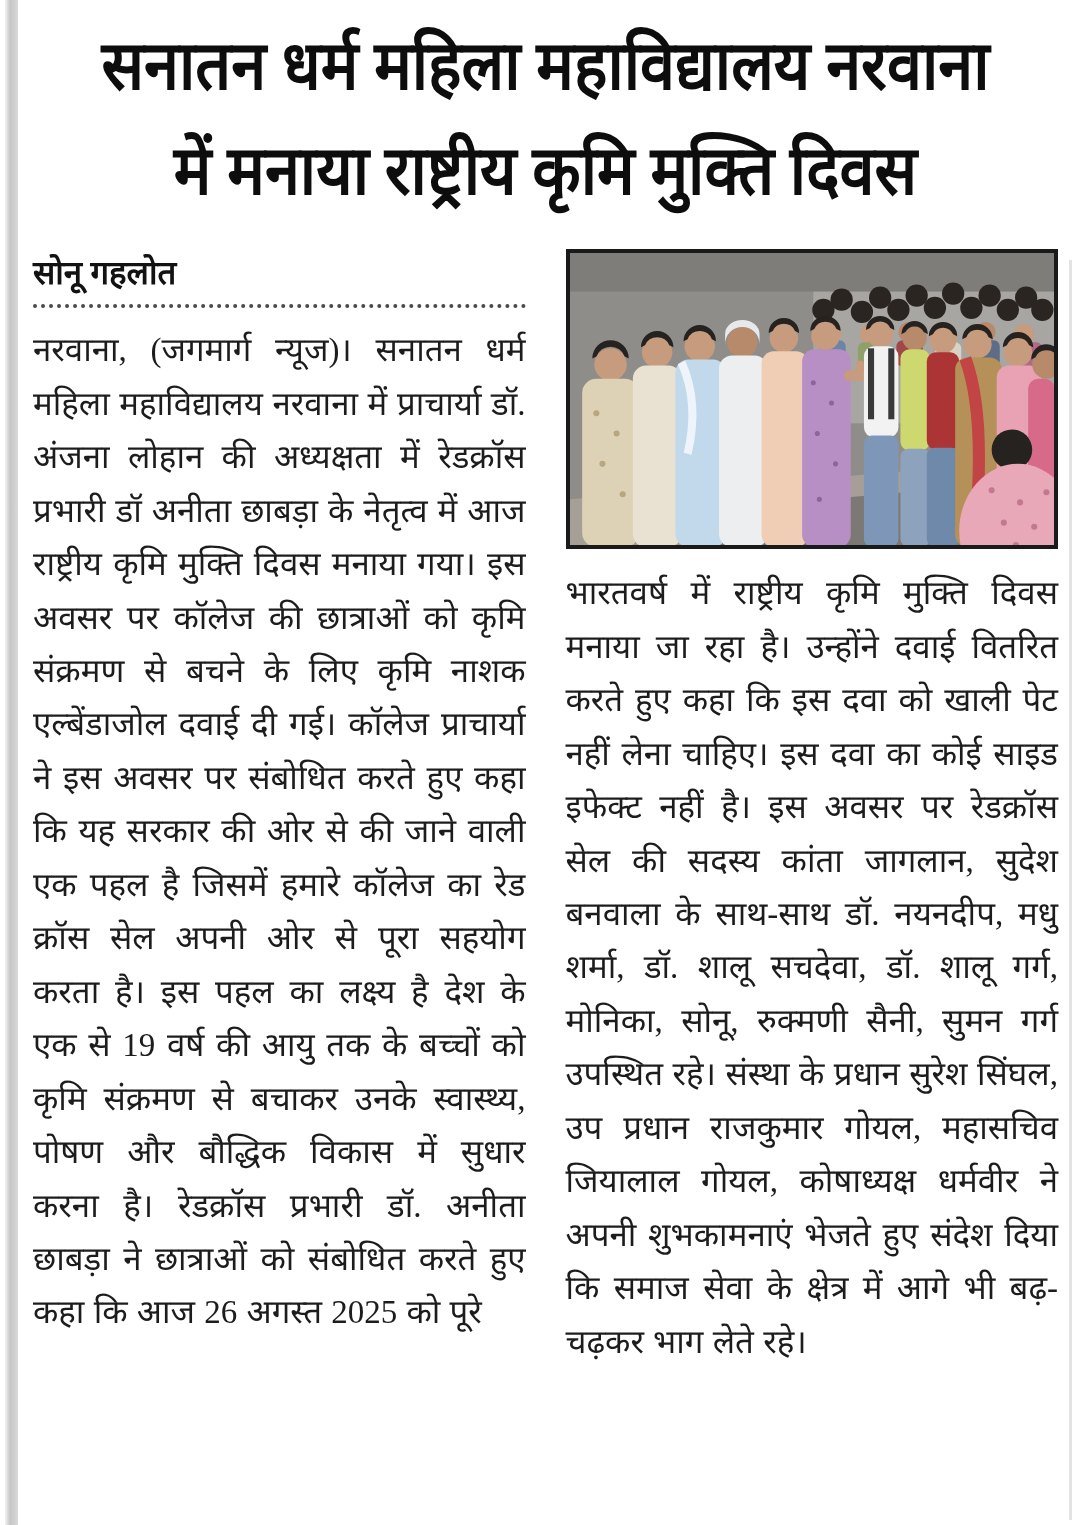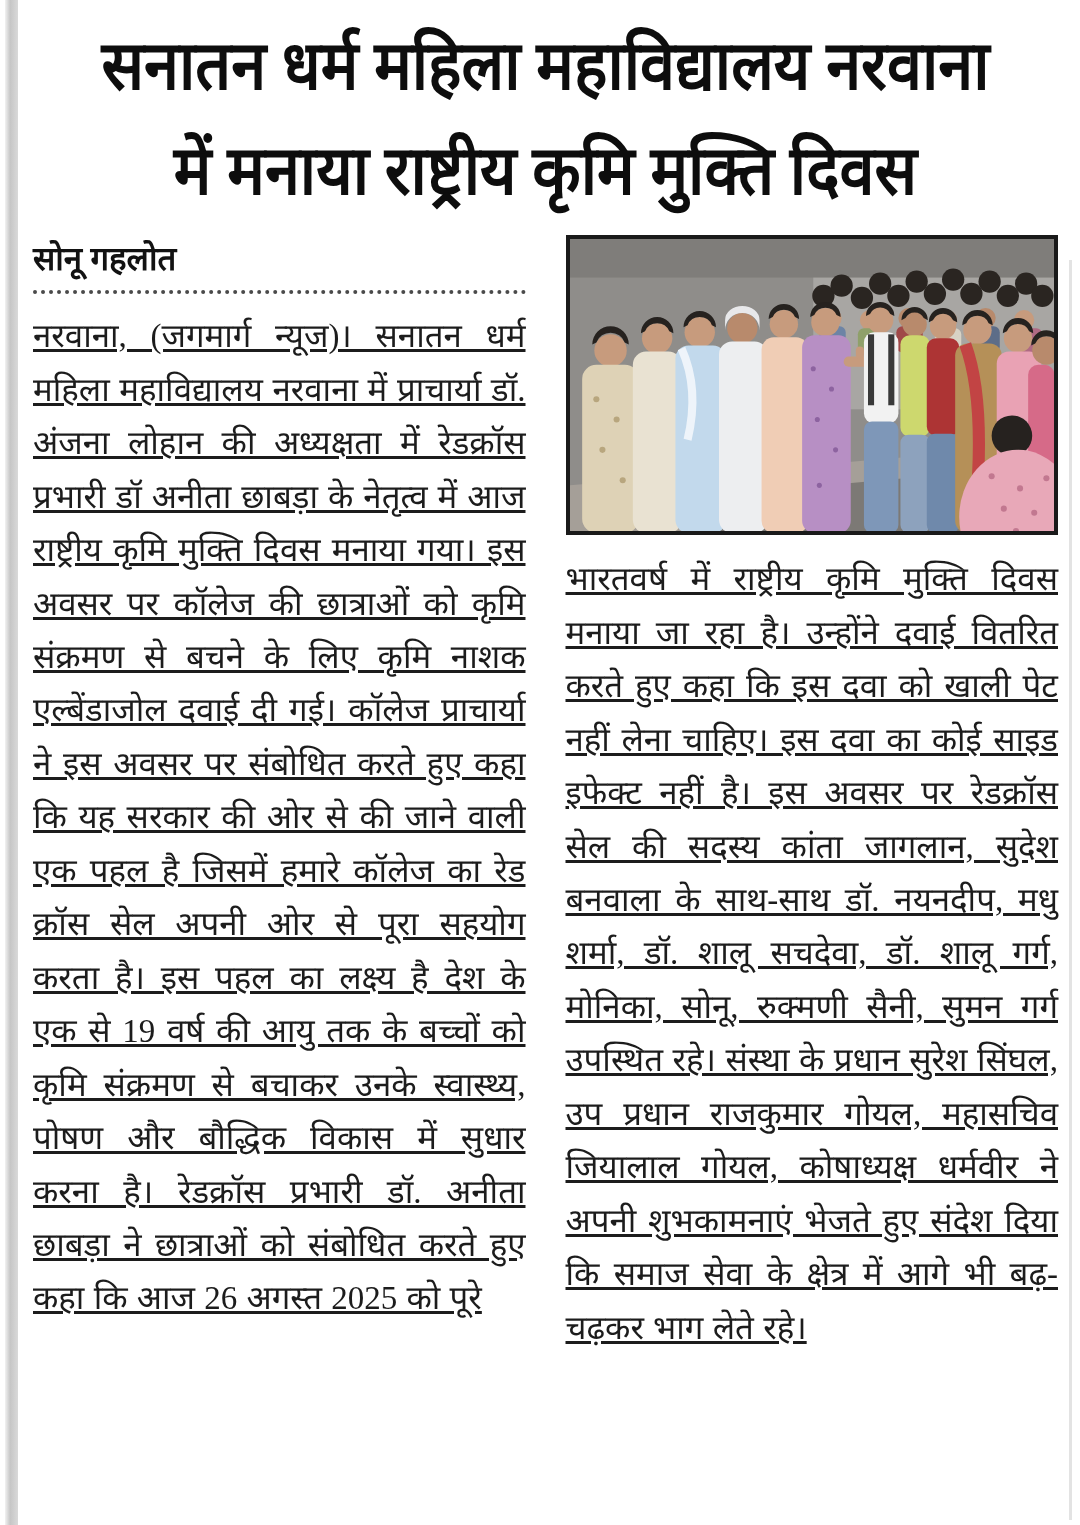--- a/index.html
+++ b/index.html
@@ -33,39 +33,38 @@
     color: #0d0d0d;
     letter-spacing: 0px;
     margin: 0 0 10px 0;
     transform: scaleY(1.08);
     transform-origin: top center;
   }
   .headline .hl-line { display: block; white-space: nowrap; }
   .columns {
     display: flex;
     gap: 40px;
-    margin-top: 26px;
+    margin-top: 40px;
   }
   .col { flex: 1 1 0; min-width: 0; }
   .byline {
     font-size: 33px;
     font-weight: 700;
     color: #121212;
     padding-bottom: 10px;
     border-bottom: 4px dotted #4a4a4a;
     margin-bottom: 16px;
   }
   .body-text {
     font-size: 33px;
     line-height: 1.62;
     text-align: justify;
     text-justify: inter-word;
     color: #1c1c1c;
     word-spacing: 1px;
-    text-decoration: underline;
   }
   .photo-frame {
     box-sizing: border-box;
     width: 100%;
     height: 300px;
     border: 4px solid #1a1a1a;
     background: #8f8d8a;
     margin-bottom: 18px;
     overflow: hidden;
   }

